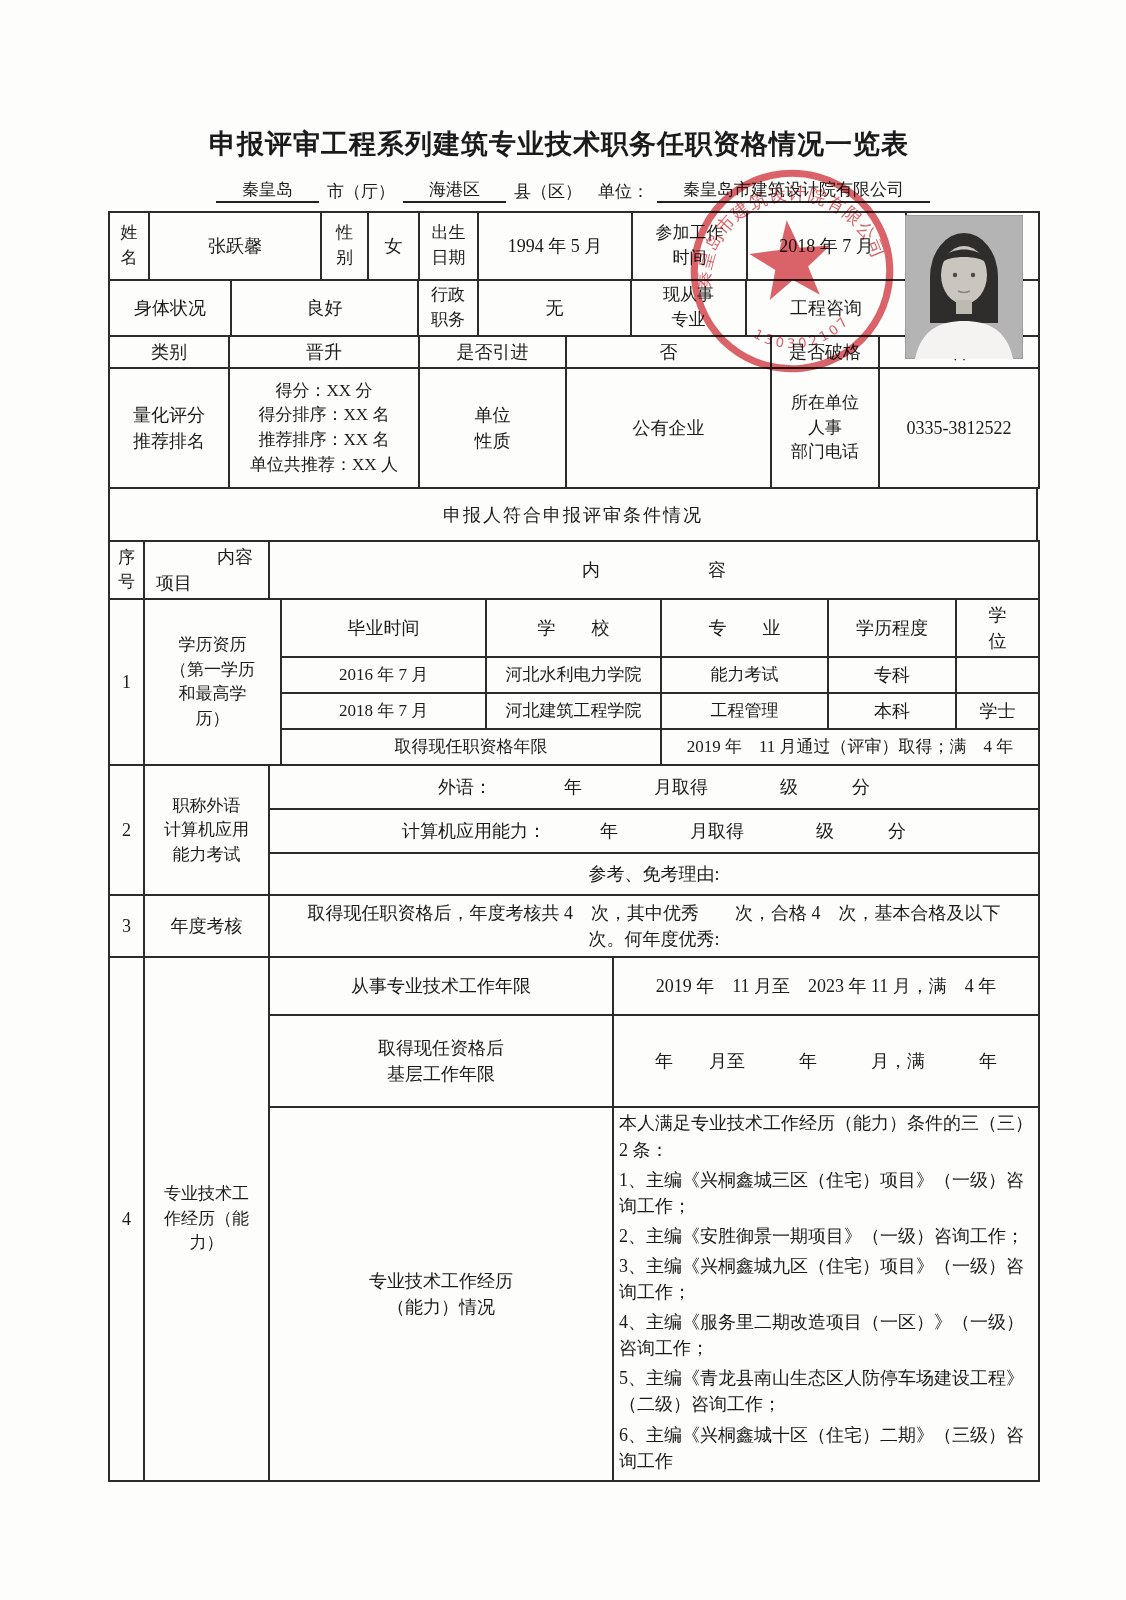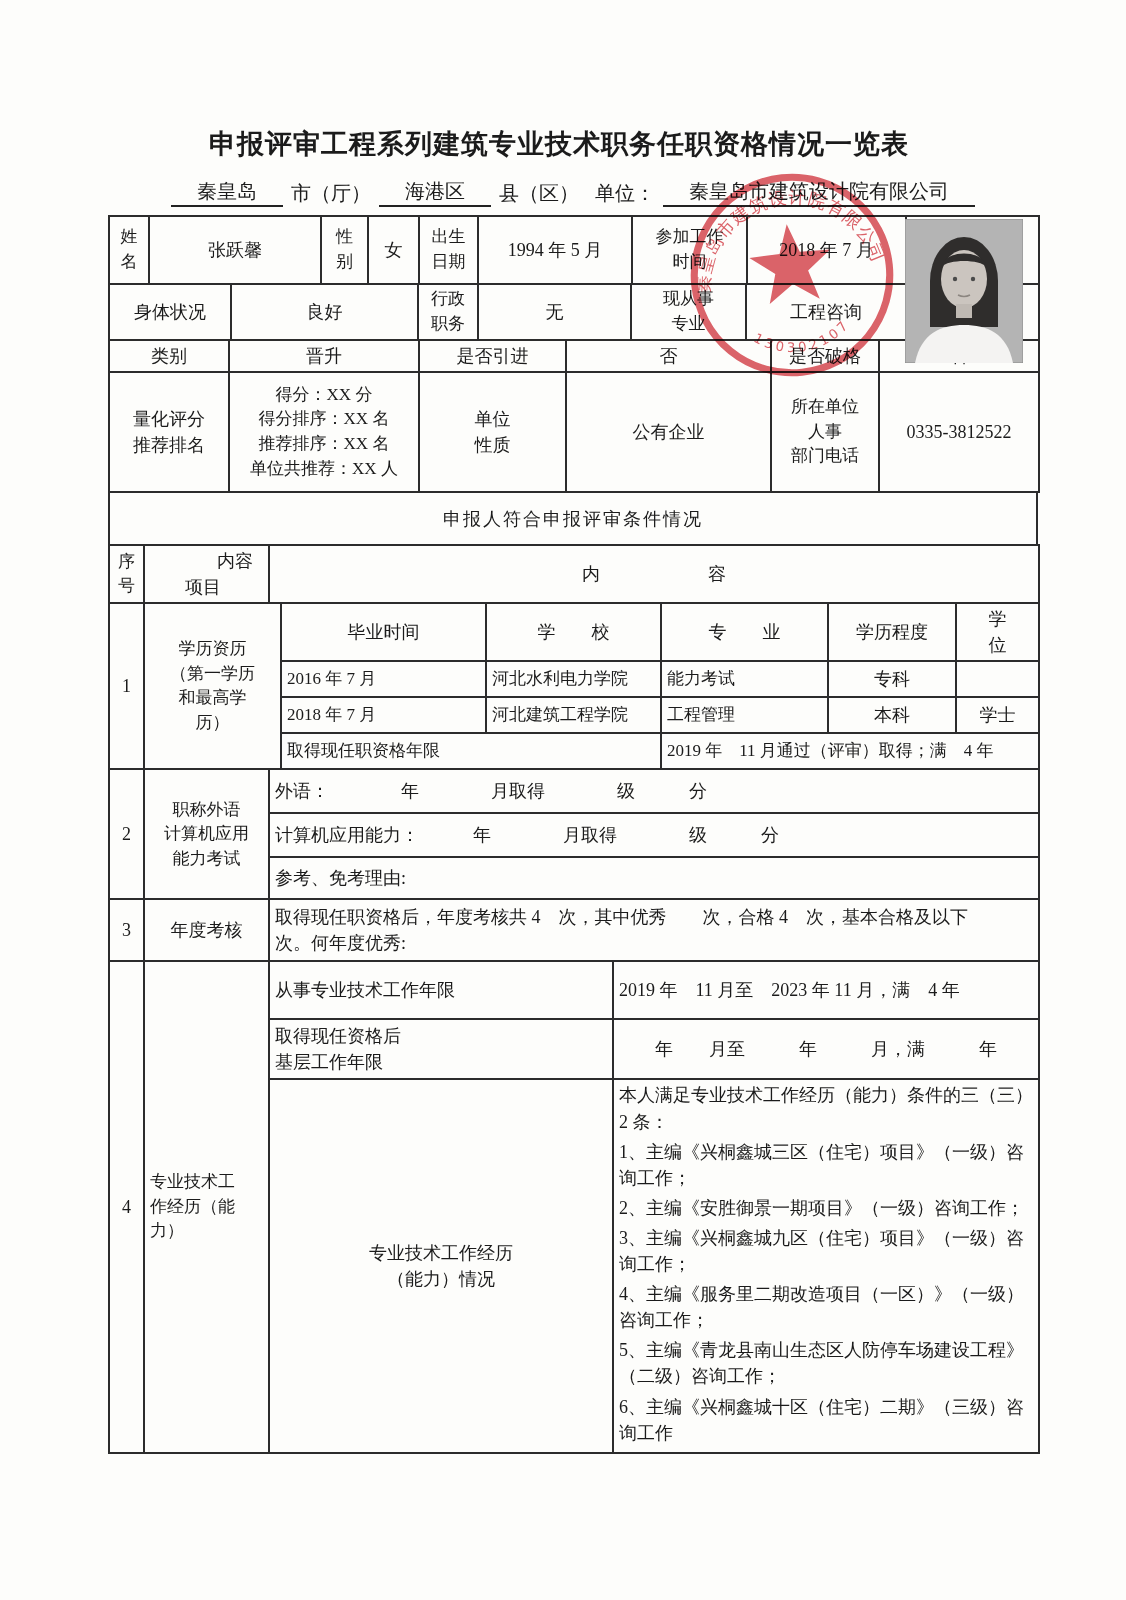--- a/index.html
+++ b/index.html
@@ -11,38 +11,38 @@
     color:#1b1b1b;
     overflow:hidden;
   }
   .title {
     margin:126px 8px 16px 0; text-align:center;
     font-size:27px; font-weight:bold; letter-spacing:1px;
   }
   .subtitle {
     width:930px; margin:0 0 8px 108px;
     display:flex; justify-content:center; align-items:flex-end;
-    font-size:20px; white-space:nowrap;
+    font-size:17px; white-space:nowrap;
   }
   .subtitle .blank { border-bottom:2px solid #222; padding:0 26px; text-align:center; }
   .subtitle .plain { padding:0 8px; }
   .sheet { margin-left:108px; width:930px; position:relative; }
   table { border-collapse:collapse; table-layout:fixed; width:930px; }
   table + table { margin-top:-2px; }
   td {
     border:2px solid #2c2c2c; text-align:center; vertical-align:middle;
     font-size:18px; padding:2px 5px; line-height:1.45;
     overflow:hidden;
   }
   .preline { white-space:pre-line; }
-  .tleft { text-align:left; }
+  .tleft { text-align:center; }
   .small { font-size:17px; }
   .diag span { display:block; }
   .diag .top { text-align:right; padding-right:10px; }
-  .diag .bot { text-align:left; padding-left:6px;margin-left:29px; }
+  .diag .bot { text-align:left; padding-left:6px; }
   .banner-cell { letter-spacing:2px; }
   .list p { margin:0 0 4px 0; text-align:left; }
   .photo-overlay { position:absolute; left:797px; top:4px; width:118px; height:144px; z-index:3; }
   .seal-overlay {
     position:absolute; left:572px; top:-52px; width:224px; height:224px;
     z-index:4; opacity:.82; pointer-events:none; transform:rotate(-6deg);
     mix-blend-mode:multiply;
   }
 </style>
 </head>
@@ -316,21 +316,21 @@
       </colgroup>
     <tbody>
         <tr style="height:58px">
       <td rowspan="3">4</td>
       <td rowspan="3" class="preline small tleft">专业技术工
 作经历（能
 力）</td>
       <td class="tleft">从事专业技术工作年限</td>
       <td class="tleft">2019 年　11 月至　2023 年 11 月，满　4 年</td>
     </tr>
-    <tr style="height:60px">
+    <tr style="height:92px">
       <td class="preline tleft">取得现任资格后
 基层工作年限</td>
       <td>年　　月至　　　年　　　月，满　　　年</td>
     </tr>
     <tr style="height:212px">
       <td class="preline">专业技术工作经历
 （能力）情况</td>
       <td class="list">
         <p>本人满足专业技术工作经历（能力）条件的三（三）2 条：</p>
         <p>1、主编《兴桐鑫城三区（住宅）项目》（一级）咨询工作；</p>

